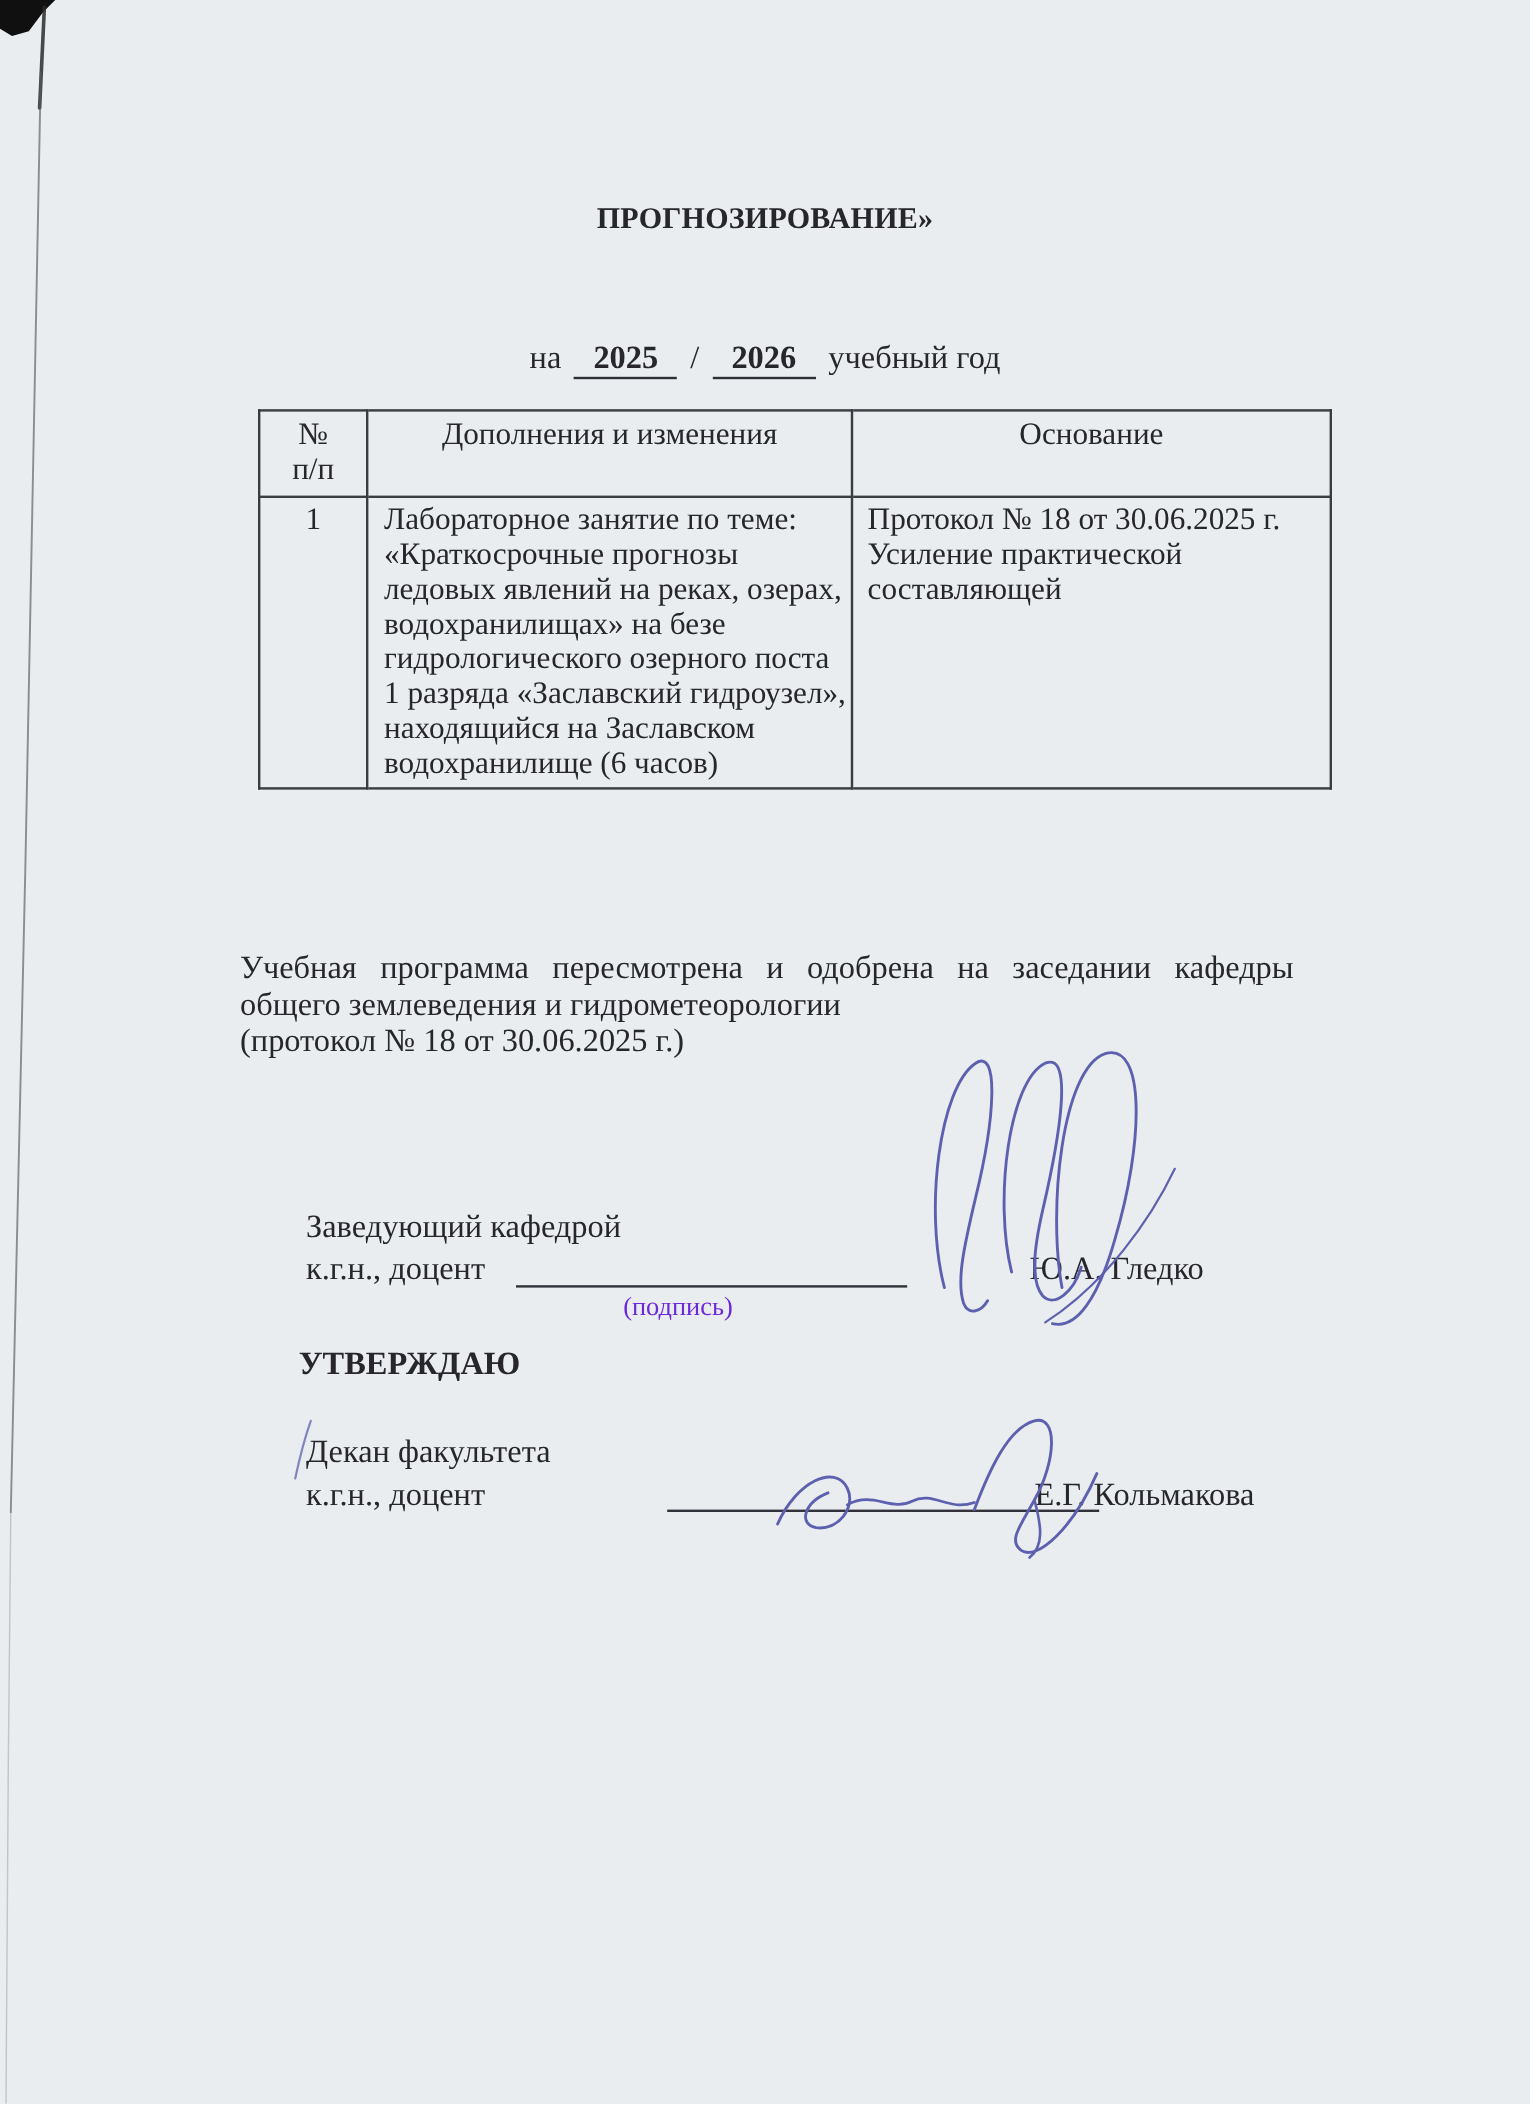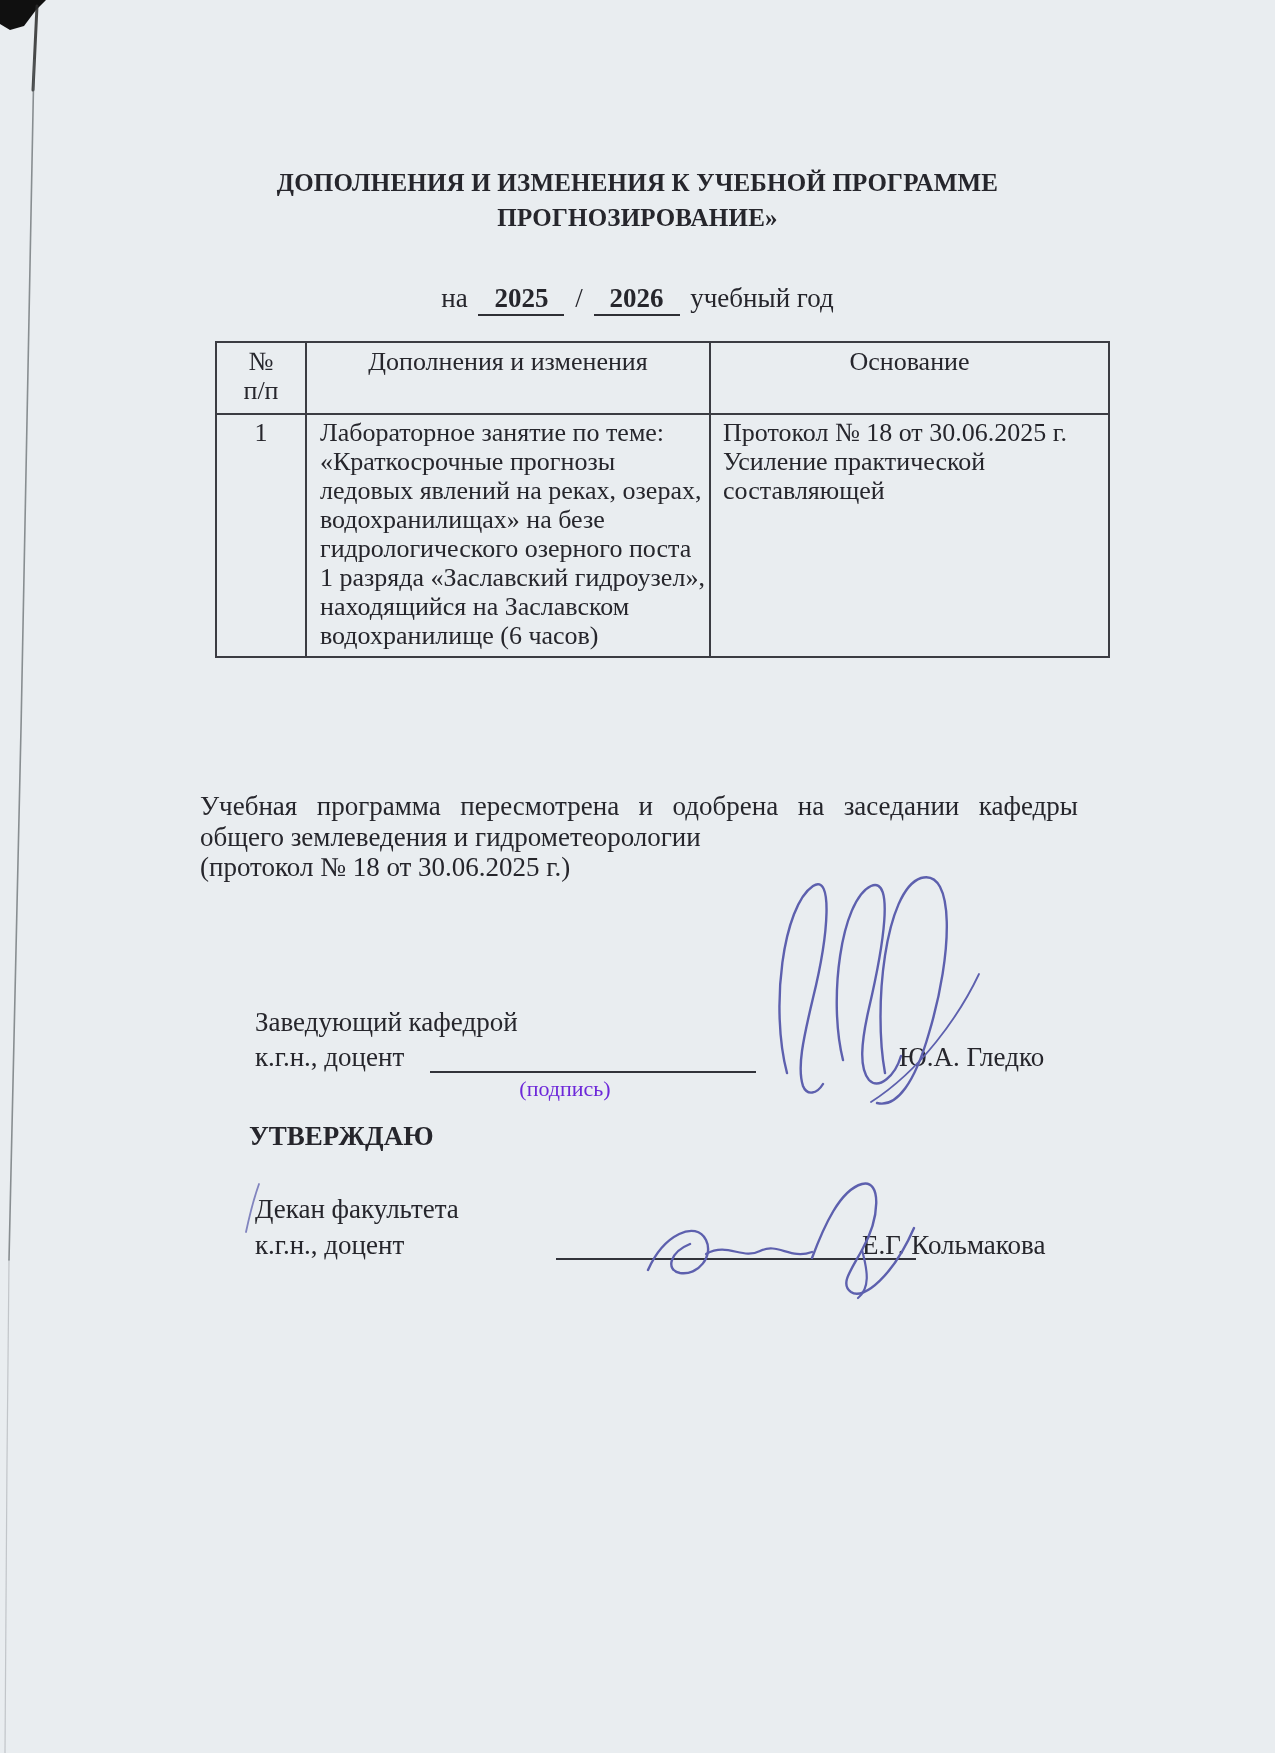--- a/index.html
+++ b/index.html
@@ -61,21 +61,20 @@
 <body>
 
 <svg class="abs artifact" style="left:0;top:0;" width="60" height="1753" viewBox="0 0 60 1753">
   <path d="M0,0 L46,0 L36,10 L24,26 L10,30 L0,24 Z" fill="#101010"></path>
   <path d="M37,6 L33,90" stroke="#2a2a2a" stroke-width="3" fill="none" opacity="0.85"></path>
   <path d="M34,60 C28,420 18,880 9,1260" stroke="#555a5e" stroke-width="1.6" fill="none" opacity="0.65"></path>
   <path d="M9,1260 C7,1420 6,1600 5,1753" stroke="#777c80" stroke-width="1.2" fill="none" opacity="0.35"></path>
 </svg>
 
 <div class="abs title-block">
-  <div>ДОПОЛНЕНИЯ И ИЗМЕНЕНИЯ К УЧЕБНОЙ ПРОГРАММЕ</div>
   <div>ПРОГНОЗИРОВАНИЕ»</div>
 </div>
 
 <div class="abs year-line">
   <span>на</span>
   <span class="year-underlined">2025</span>
   <span>/</span>
   <span class="year-underlined">2026</span>
   <span>учебный год</span>
 </div>
@@ -100,21 +99,21 @@
 
 <div class="abs approval">
   <div class="just">Учебная программа пересмотрена и одобрена на заседании кафедры общего землеведения и гидрометеорологии</div>
   <div>(протокол № 18 от 30.06.2025 г.)</div>
 </div>
 
 <div class="abs sig-text" style="left:255px;top:1005px;">Заведующий кафедрой</div>
 <div class="abs sig-text" style="left:255px;top:1040px;">к.г.н., доцент</div>
 <div class="abs sig-line" style="left:430px;top:1071px;width:326px;"></div>
 <div class="abs sig-caption" style="left:430px;top:1076px;width:270px;text-align:center;">(подпись)</div>
-<div class="abs name" style="left:858px;top:1042px;margin-left:41px;">Ю.А. Гледко</div>
+<div class="abs name" style="left:858px;top:1042px;">Ю.А. Гледко</div>
 
 <svg class="abs ink" style="left:725px;top:858px;" width="270" height="255" viewBox="0 0 270 255">
   <path d="M62,215 C45,150 58,48 88,28 C108,15 104,75 88,140 C78,182 72,210 78,228 C82,238 92,236 98,226" stroke-width="2.4"></path>
   <path d="M118,202 C103,142 116,42 146,28 C170,18 158,90 144,150 C136,185 134,210 144,222 C154,232 170,218 176,198" stroke-width="2.4"></path>
   <path d="M160,215 C148,150 160,32 196,20 C230,10 228,95 204,175 C190,224 172,250 152,245" stroke-width="2.4"></path>
   <path d="M254,116 C234,158 196,212 146,244" stroke-width="1.8"></path>
 </svg>
 
 <div class="abs sig-text" style="left:249px;top:1119px;font-weight:bold;">УТВЕРЖДАЮ</div>
 <div class="abs sig-text" style="left:255px;top:1192px;">Декан факультета</div>

